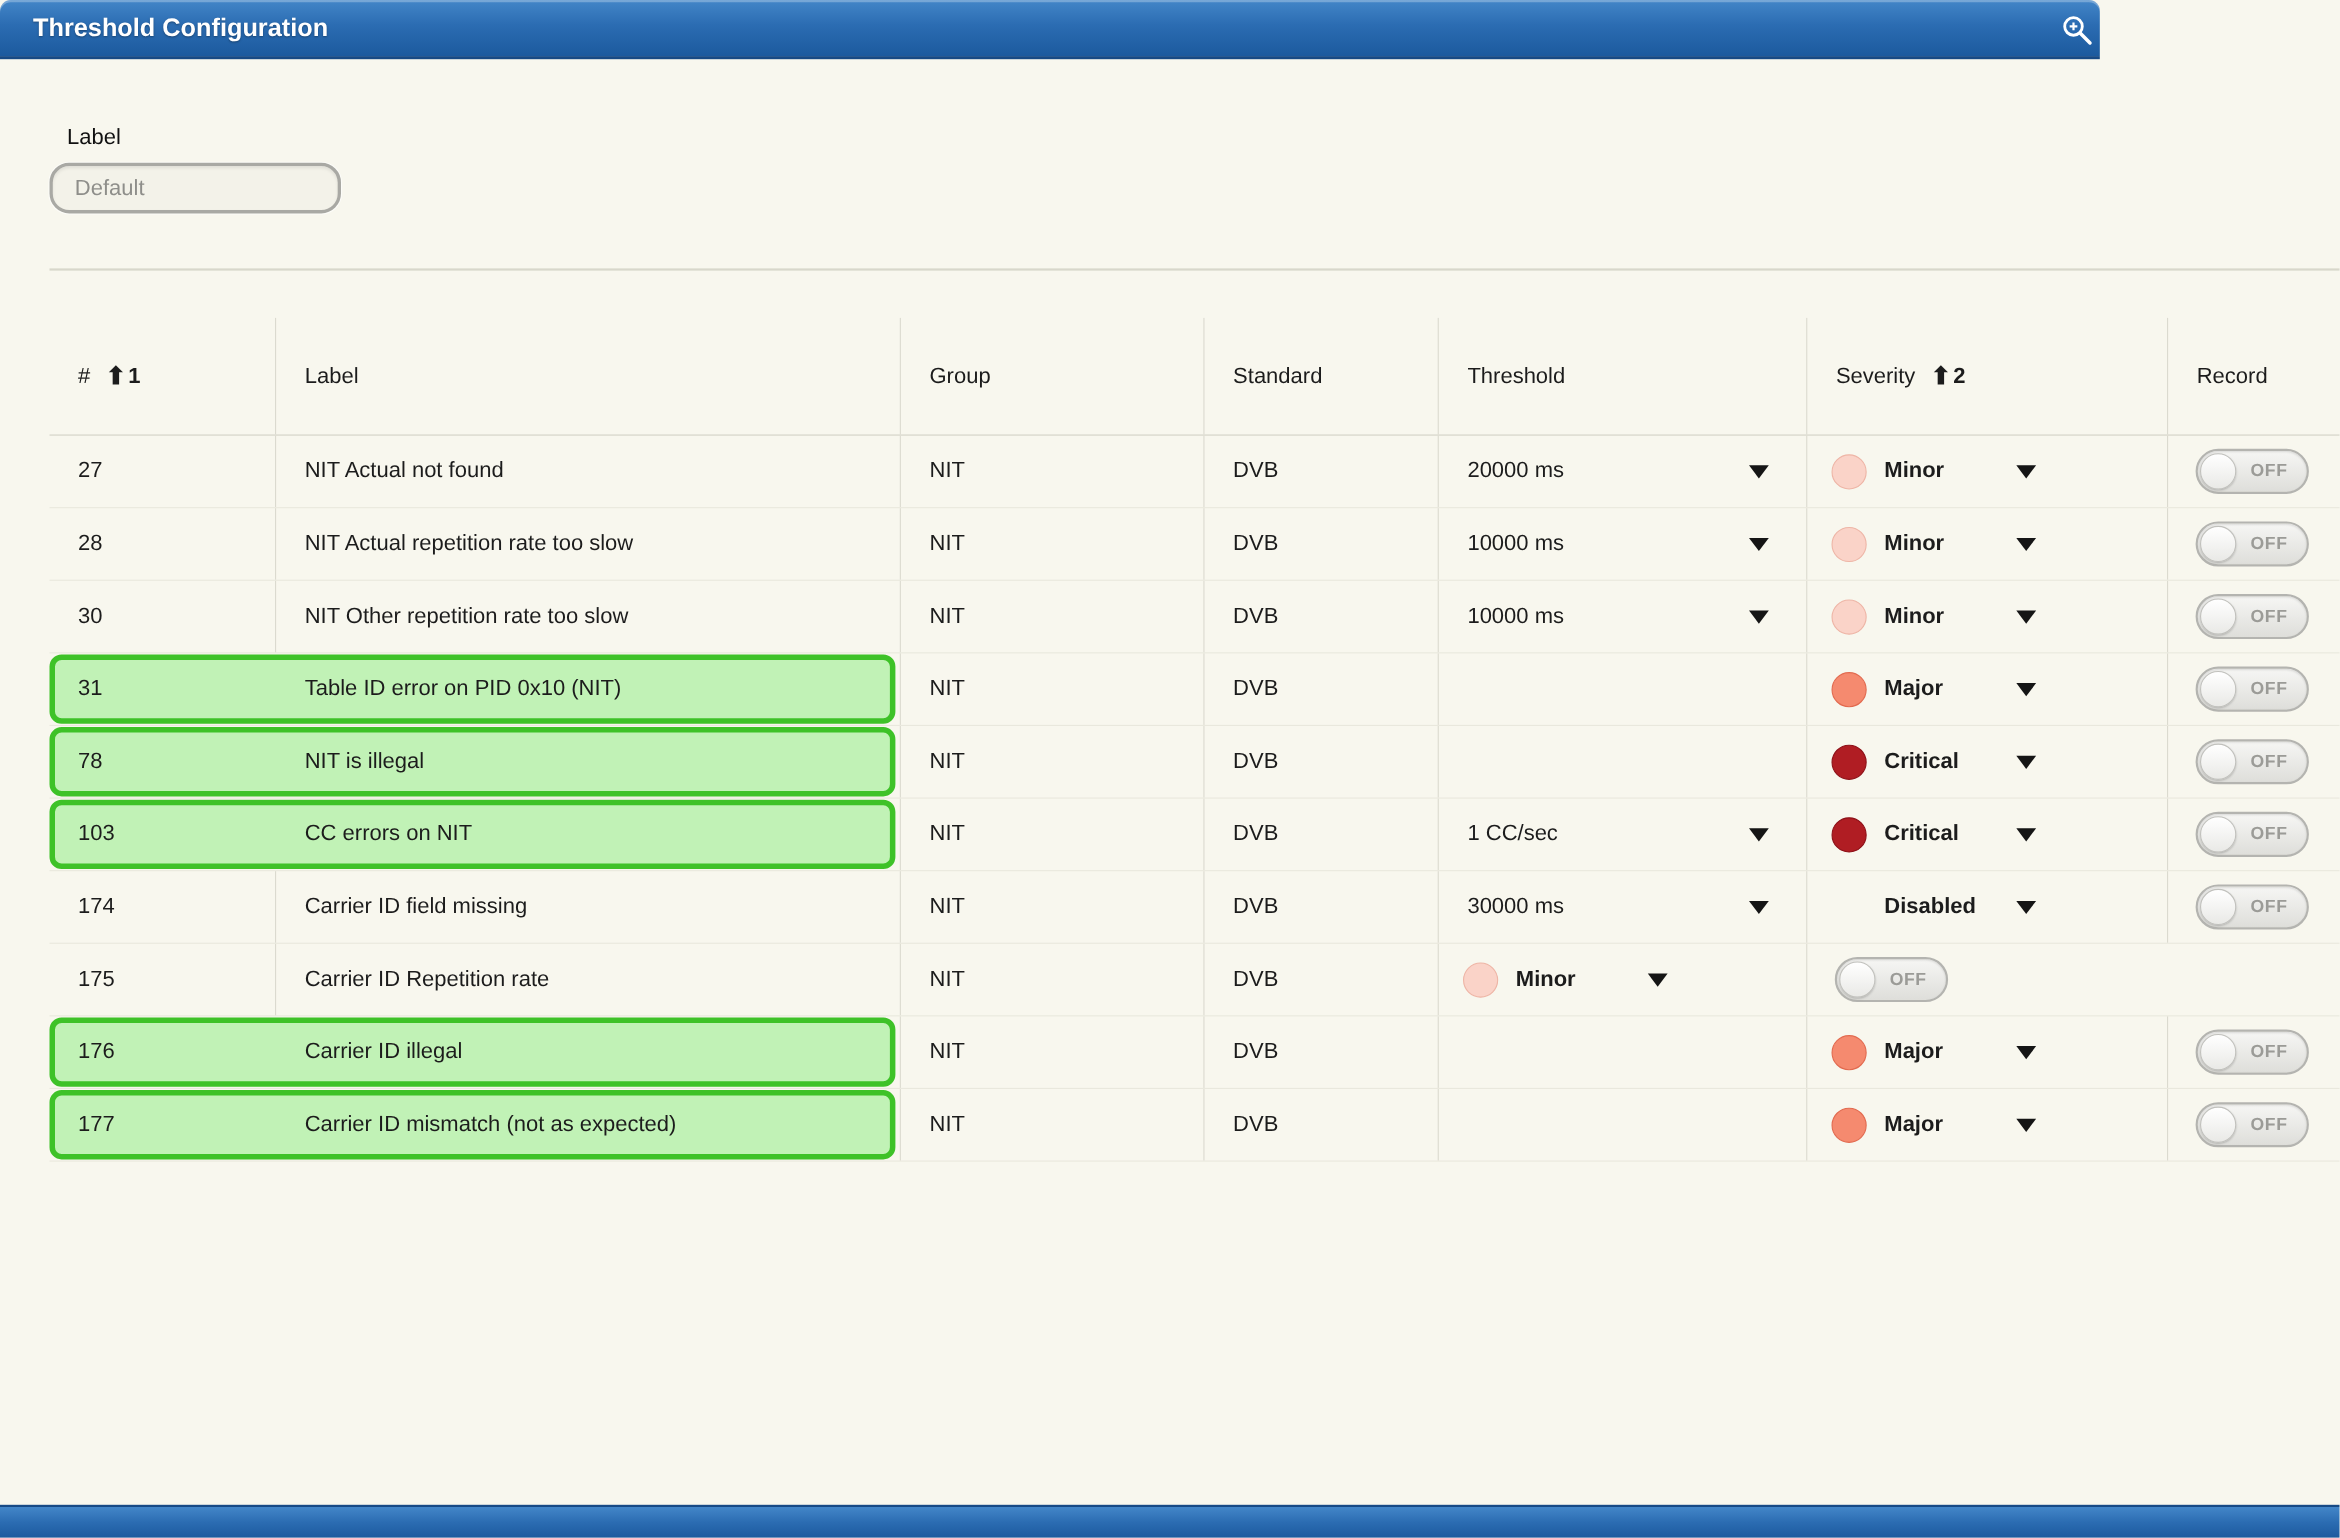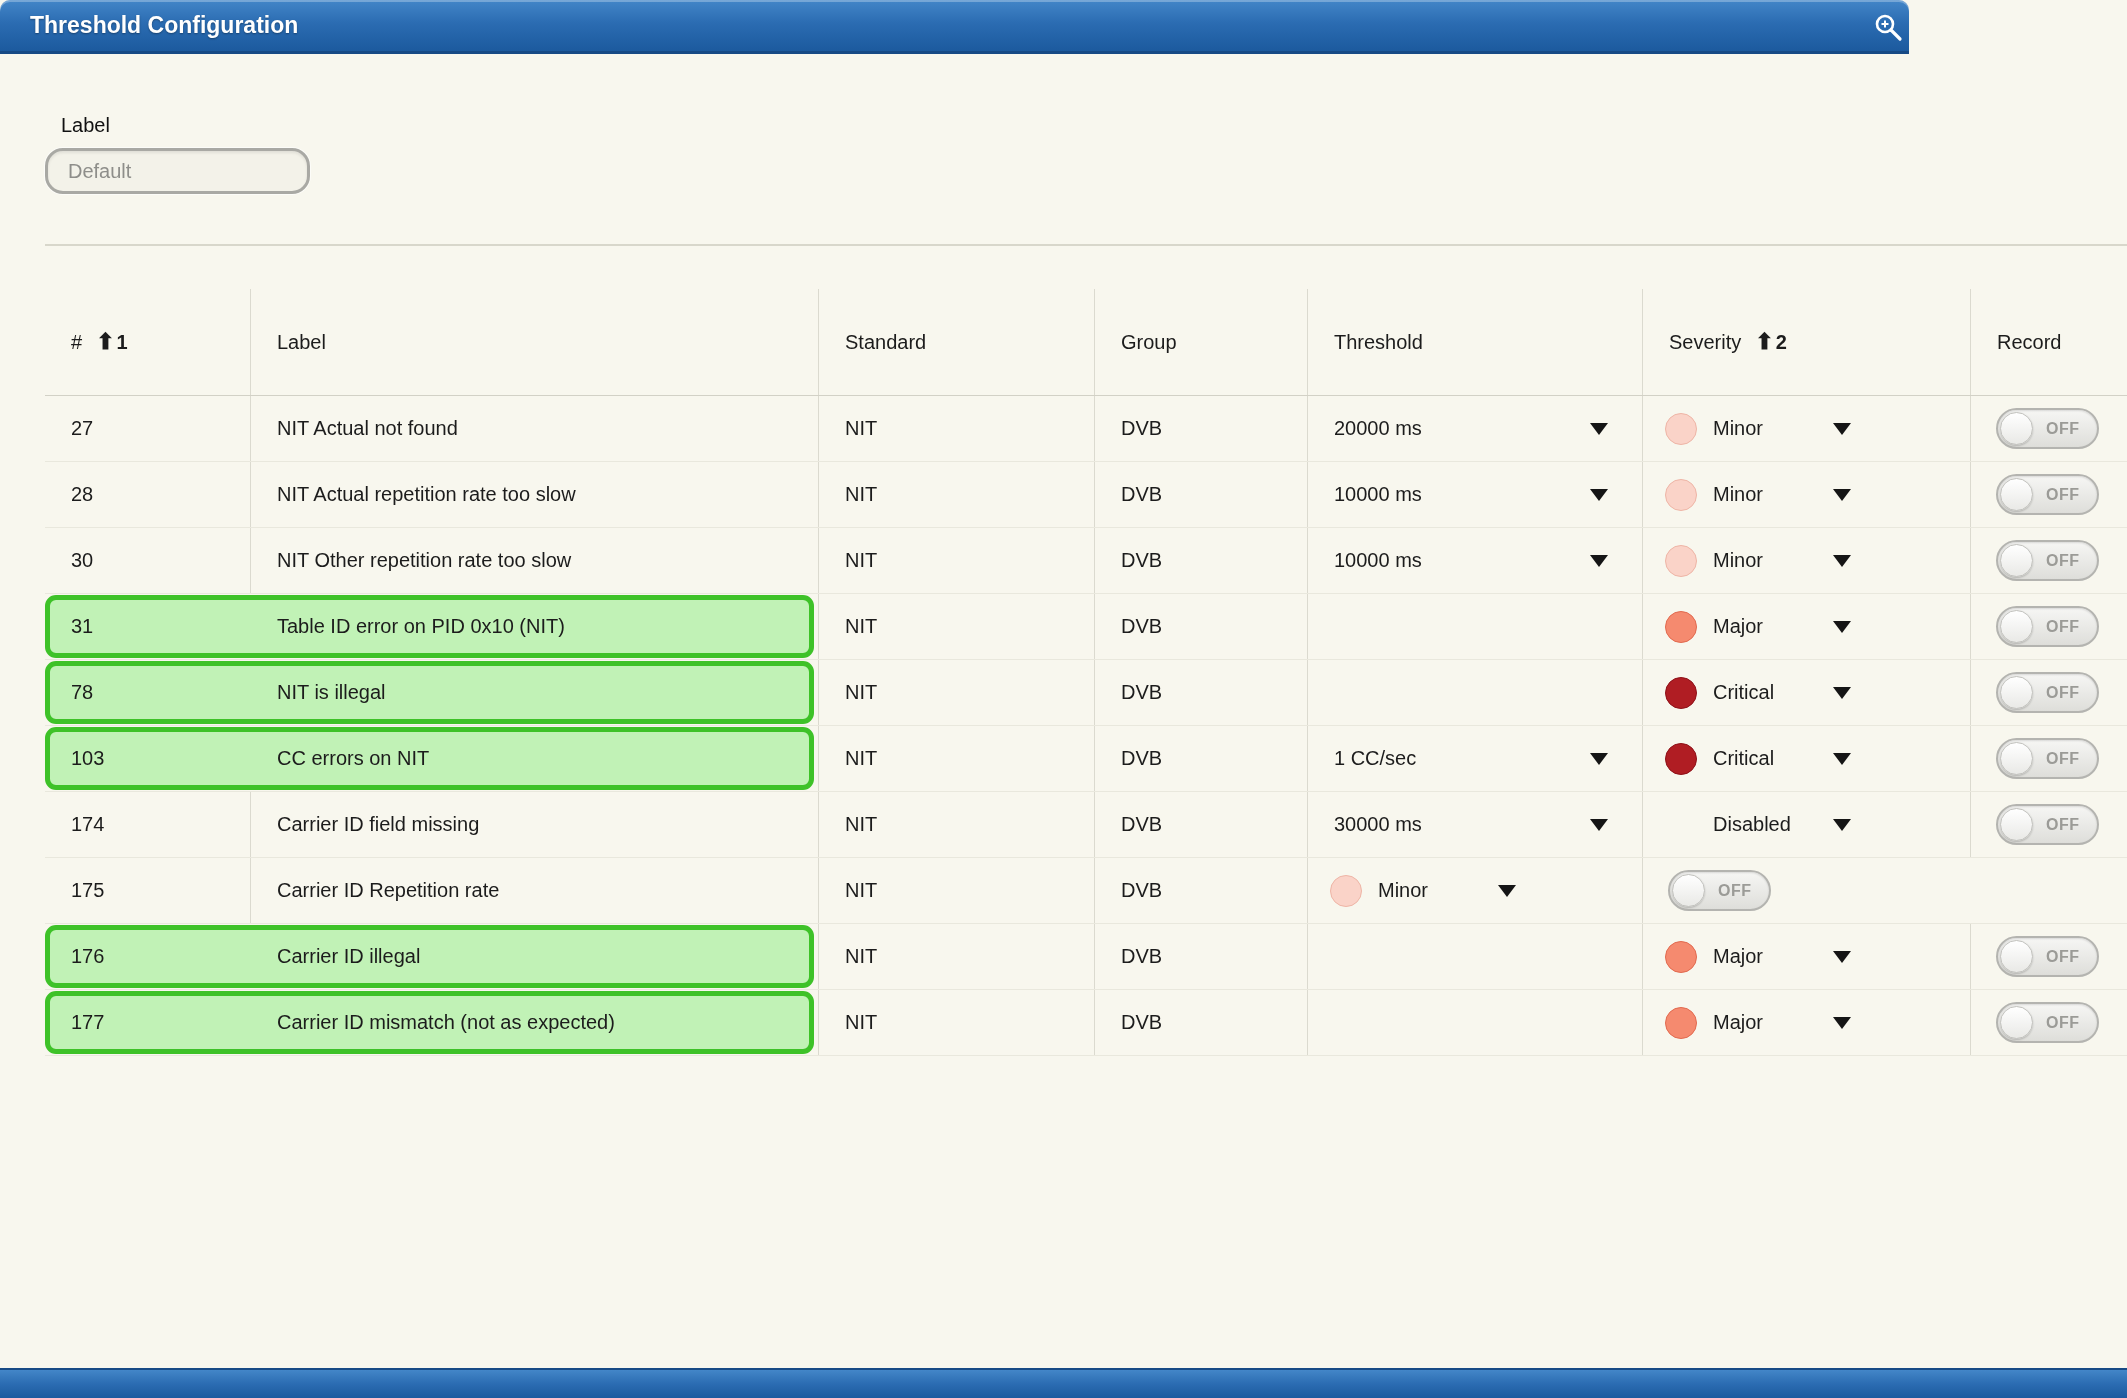--- a/index.html
+++ b/index.html
@@ -104,21 +104,21 @@
     width:0; height:0;
     border-left:9px solid transparent;
     border-right:9px solid transparent;
     border-top:12px solid #151515;
     position:absolute; top:50%; transform:translateY(-50%);
   }
   .c5 .dd-arrow{ right:34px; }
   .c6 .dd-arrow{ left:190px; }
 
   
-  .td.c6{ padding-left:22px; }
+  .td.c6{ padding-left:22px;font-weight:bold; }
   .sev-dot{
     width:32px; height:32px; border-radius:50%;
     margin-right:16px; flex:0 0 32px;
     border:1px solid transparent;
   }
   .sev-dot.hidden{ visibility:hidden; }
 
   
   .td.c7{ padding-left:25px; }
   .toggle{
@@ -166,25 +166,25 @@
       <div class="th c1">
         <span>#</span>
         <span class="sort">
           <span class="sort-arrow">⬆</span>
           <span class="sort-rank">1</span>
         </span>
       </div>
       <div class="th c2">
         <span>Label</span>
       </div>
+      <div class="th c3">
+        <span>Group</span>
+      </div>
       <div class="th c4">
         <span>Standard</span>
-      </div>
-      <div class="th c3">
-        <span>Group</span>
       </div>
       <div class="th c5">
         <span>Threshold</span>
       </div>
       <div class="th c6">
         <span>Severity</span>
         <span class="sort">
           <span class="sort-arrow">⬆</span>
           <span class="sort-rank">2</span>
         </span>

